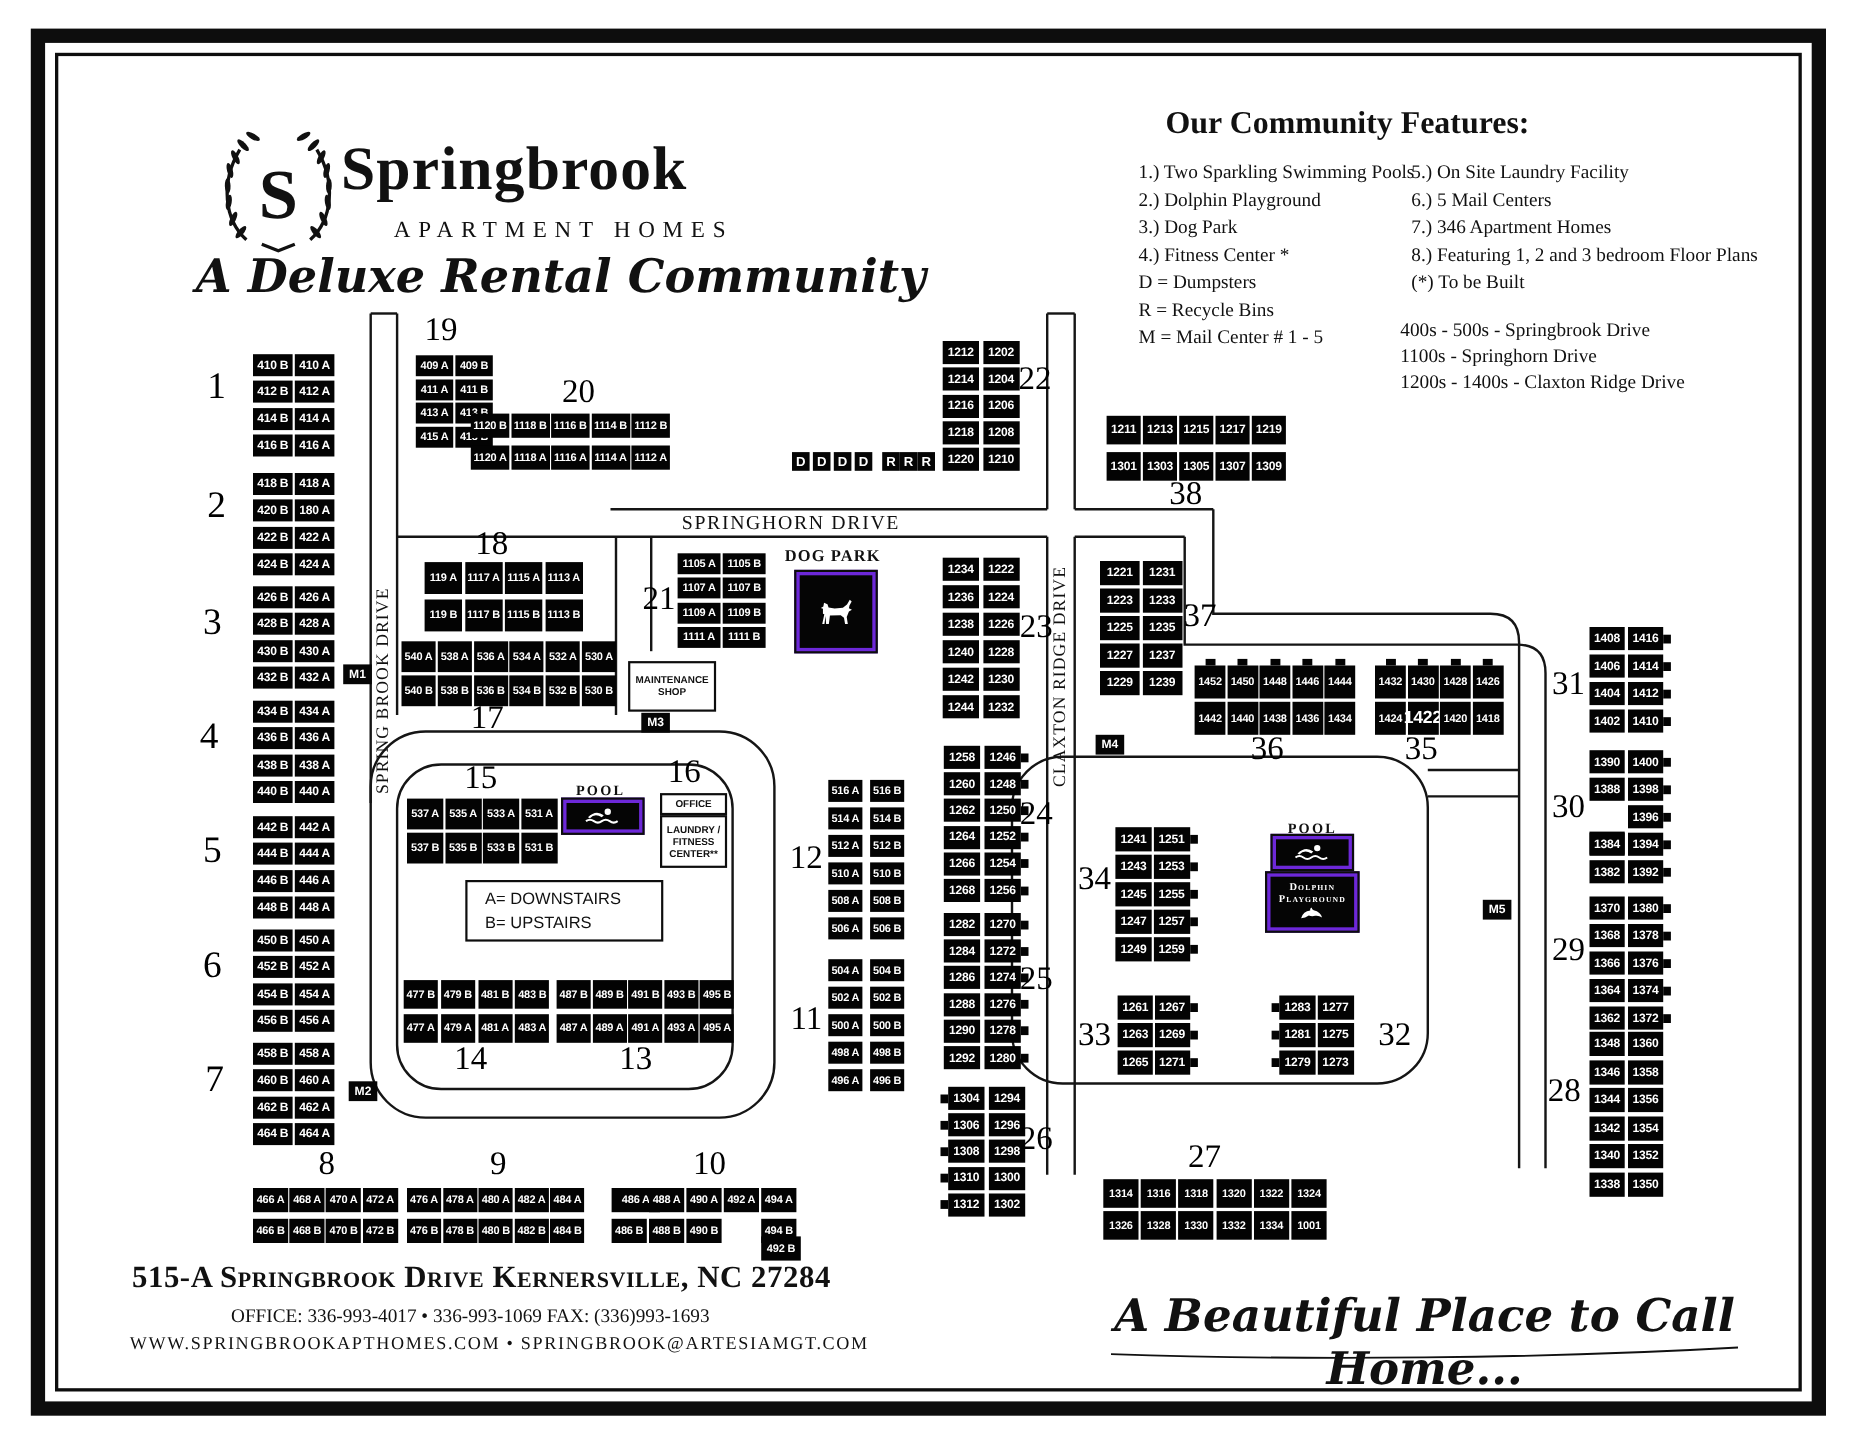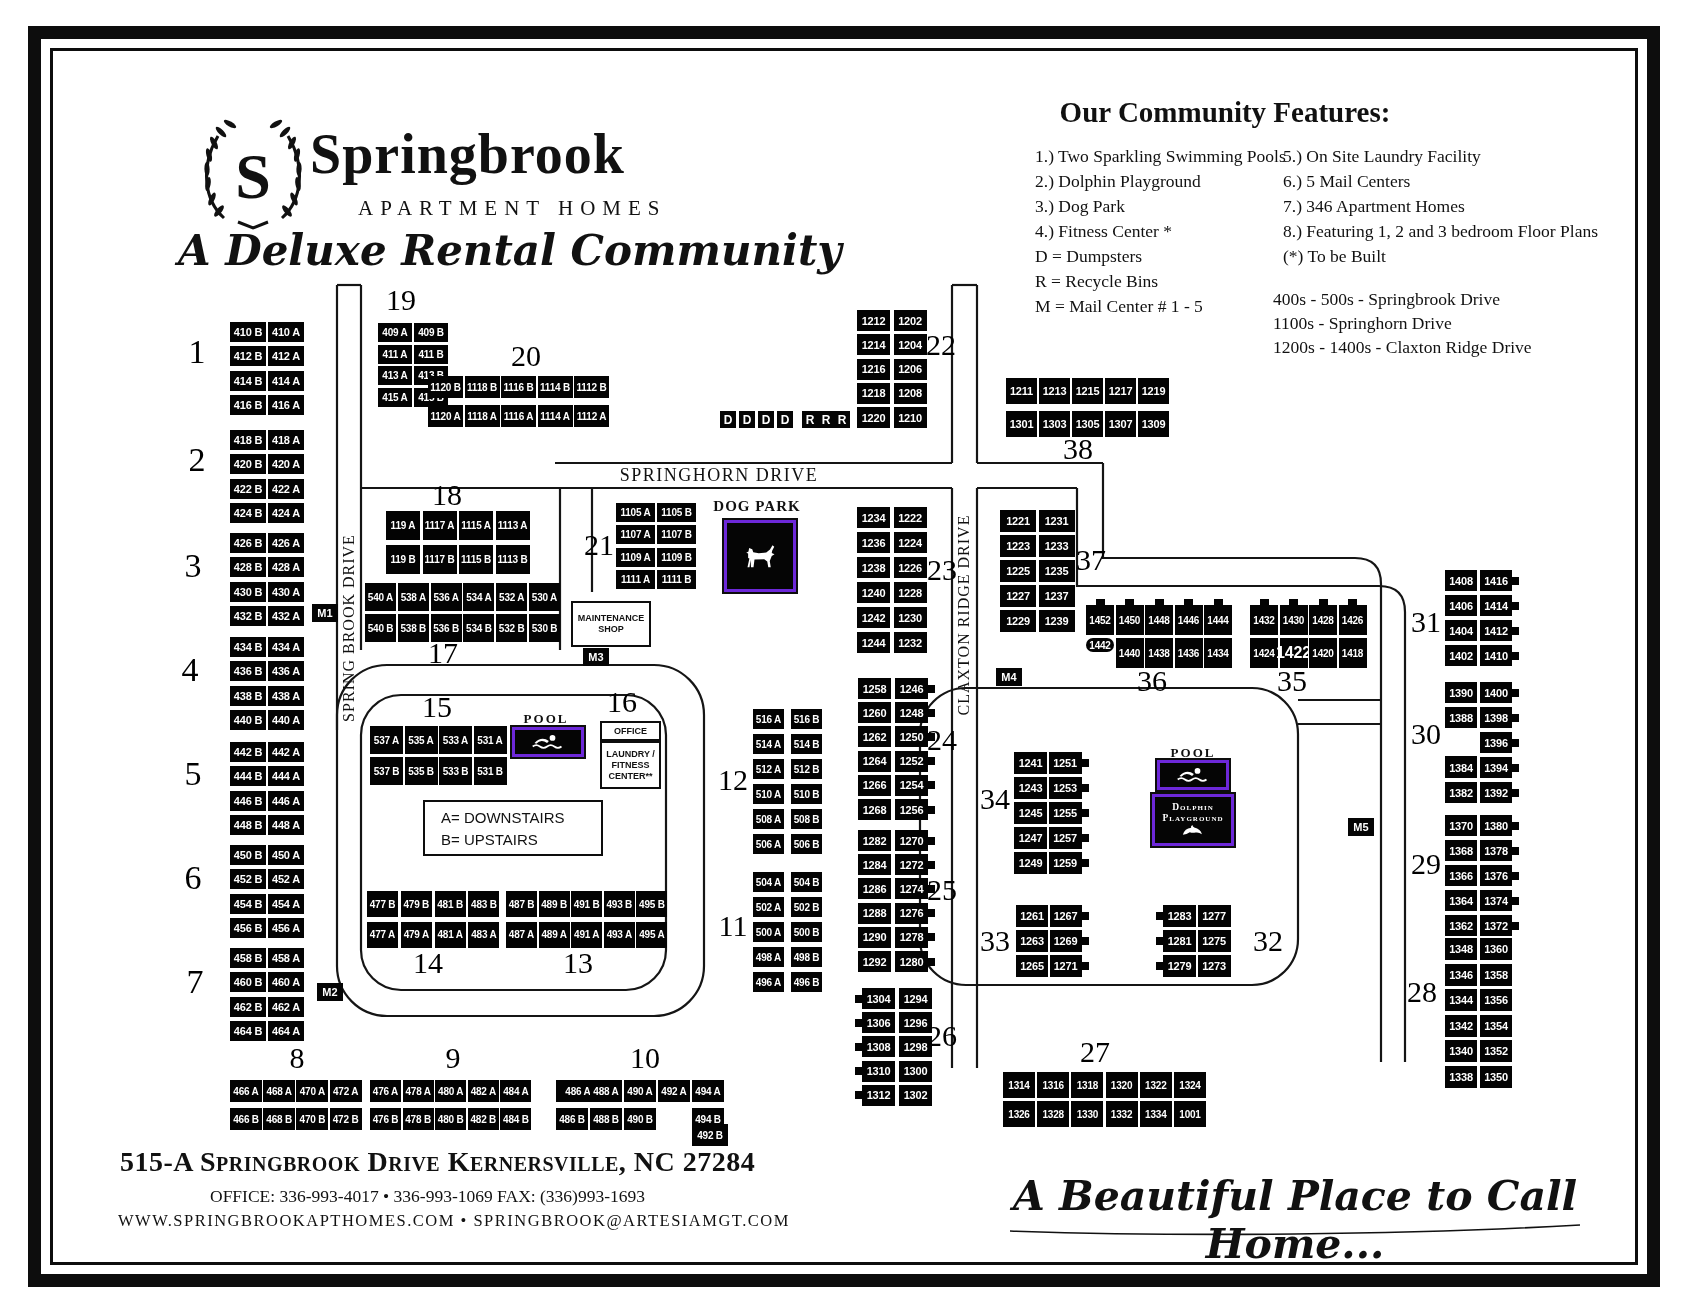--- a/index.html
+++ b/index.html
@@ -209,21 +209,21 @@
       <div class="unit" style="left: 230px; top: 346.3px; width: 36px; height: 20px; font-size: 11px;">412 B</div>
       <div class="unit" style="left: 268px; top: 346.3px; width: 36px; height: 20px; font-size: 11px;">412 A</div>
       <div class="unit" style="left: 230px; top: 370.6px; width: 36px; height: 20px; font-size: 11px;">414 B</div>
       <div class="unit" style="left: 268px; top: 370.6px; width: 36px; height: 20px; font-size: 11px;">414 A</div>
       <div class="unit" style="left: 230px; top: 394.9px; width: 36px; height: 20px; font-size: 11px;">416 B</div>
       <div class="unit" style="left: 268px; top: 394.9px; width: 36px; height: 20px; font-size: 11px;">416 A</div>
       <div class="bnum" style="left: 197px; top: 352px; font-size: 34px;">1</div>
       <div class="unit" style="left: 230px; top: 430px; width: 36px; height: 20px; font-size: 11px;">418 B</div>
       <div class="unit" style="left: 268px; top: 430px; width: 36px; height: 20px; font-size: 11px;">418 A</div>
       <div class="unit" style="left: 230px; top: 454.3px; width: 36px; height: 20px; font-size: 11px;">420 B</div>
-      <div class="unit" style="left: 268px; top: 454.3px; width: 36px; height: 20px; font-size: 11px;">420 A</div>
+      <div class="unit" style="left: 268px; top: 454.3px; width: 36px; height: 20px; font-size: 11px;">180 A</div>
       <div class="unit" style="left: 230px; top: 478.6px; width: 36px; height: 20px; font-size: 11px;">422 B</div>
       <div class="unit" style="left: 268px; top: 478.6px; width: 36px; height: 20px; font-size: 11px;">422 A</div>
       <div class="unit" style="left: 230px; top: 502.9px; width: 36px; height: 20px; font-size: 11px;">424 B</div>
       <div class="unit" style="left: 268px; top: 502.9px; width: 36px; height: 20px; font-size: 11px;">424 A</div>
       <div class="bnum" style="left: 197px; top: 460px; font-size: 34px;">2</div>
       <div class="unit" style="left: 230px; top: 533px; width: 36px; height: 20px; font-size: 11px;">426 B</div>
       <div class="unit" style="left: 268px; top: 533px; width: 36px; height: 20px; font-size: 11px;">426 A</div>
       <div class="unit" style="left: 230px; top: 557.3px; width: 36px; height: 20px; font-size: 11px;">428 B</div>
       <div class="unit" style="left: 268px; top: 557.3px; width: 36px; height: 20px; font-size: 11px;">428 A</div>
       <div class="unit" style="left: 230px; top: 581.6px; width: 36px; height: 20px; font-size: 11px;">430 B</div>
@@ -501,21 +501,21 @@
       <div class="unit" style="left: 1000px; top: 585px; width: 36px; height: 22px; font-size: 11px;">1227</div>
       <div class="unit" style="left: 1038.5px; top: 585px; width: 36px; height: 22px; font-size: 11px;">1237</div>
       <div class="unit" style="left: 1000px; top: 610px; width: 36px; height: 22px; font-size: 11px;">1229</div>
       <div class="unit" style="left: 1038.5px; top: 610px; width: 36px; height: 22px; font-size: 11px;">1239</div>
       <div class="bnum" style="left: 1091px; top: 560px; font-size: 30px;">37</div>
       <div class="unit" style="left: 1086px; top: 605px; width: 28px; height: 30px; font-size: 10px;">1452</div>
       <div class="unit" style="left: 1115.5px; top: 605px; width: 28px; height: 30px; font-size: 10px;">1450</div>
       <div class="unit" style="left: 1145px; top: 605px; width: 28px; height: 30px; font-size: 10px;">1448</div>
       <div class="unit" style="left: 1174.5px; top: 605px; width: 28px; height: 30px; font-size: 10px;">1446</div>
       <div class="unit" style="left: 1204px; top: 605px; width: 28px; height: 30px; font-size: 10px;">1444</div>
-      <div class="unit" style="left: 1086px; top: 638px; width: 28px; height: 14px; font-size: 10px; border-radius: 13px;">1442</div>
+      <div class="unit" style="left: 1086px; top: 638px; width: 28px; height: 30px; font-size: 10px;">1442</div>
       <div class="unit" style="left: 1115.5px; top: 638px; width: 28px; height: 30px; font-size: 10px;">1440</div>
       <div class="unit" style="left: 1145px; top: 638px; width: 28px; height: 30px; font-size: 10px;">1438</div>
       <div class="unit" style="left: 1174.5px; top: 638px; width: 28px; height: 30px; font-size: 10px;">1436</div>
       <div class="unit" style="left: 1204px; top: 638px; width: 28px; height: 30px; font-size: 10px;">1434</div>
       <div class="tab" style="left: 1095.5px; top: 599px; width: 9px; height: 6px;"></div>
       <div class="tab" style="left: 1125px; top: 599px; width: 9px; height: 6px;"></div>
       <div class="tab" style="left: 1154.5px; top: 599px; width: 9px; height: 6px;"></div>
       <div class="tab" style="left: 1184px; top: 599px; width: 9px; height: 6px;"></div>
       <div class="tab" style="left: 1213.5px; top: 599px; width: 9px; height: 6px;"></div>
       <div class="bnum" style="left: 1152px; top: 681px; font-size: 30px;">36</div>

